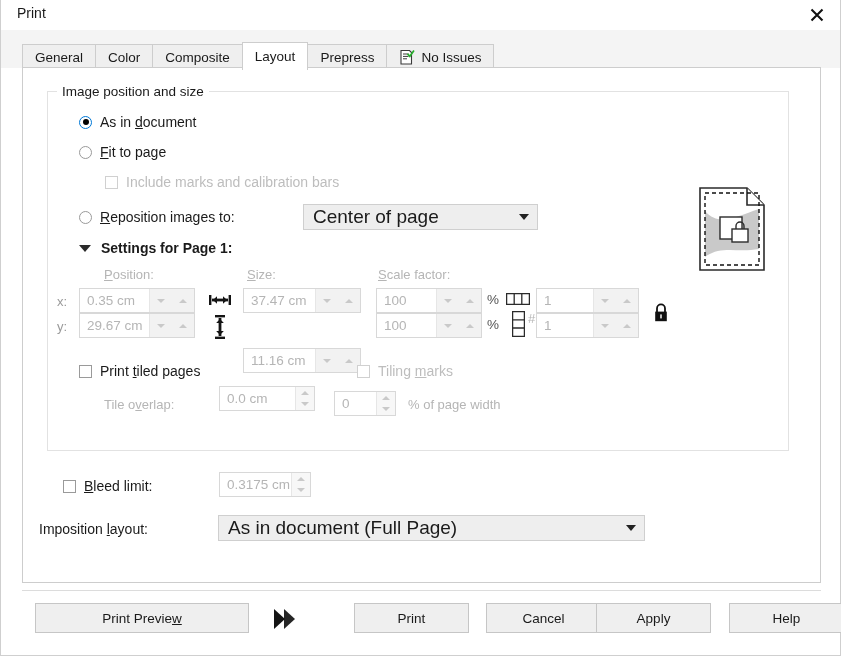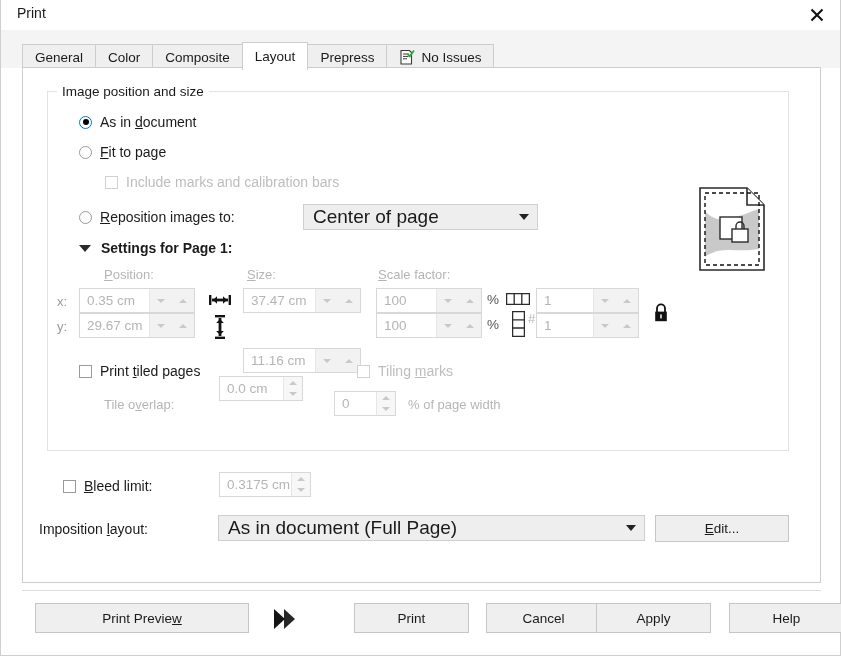--- a/index.html
+++ b/index.html
@@ -541,21 +541,21 @@
     </div>
     <div class="radio-row" style="left:334px; top:295px;">
       <span class="chk disabled"></span>
       <span class="lbl disabled">Tiling <u>m</u>arks</span>
     </div>
 
     <div class="fieldlabel" style="left:81px; top:329px;">
       Tile o<u>v</u>erlap:
     </div>
 
-    <div class="spinbox disabled" style="left:196px; top:308px; width:84px;">
+    <div class="spinbox disabled" style="left:196px; top:318px; width:96px;">
       <span class="val">0.0 cm</span>
       <span class="spin-v">
         <div>
             <span class="tri-up"></span>
           </div>
         <div>
             <span class="tri-dn"></span>
           </div>
       </span>
     </div>
@@ -592,23 +592,20 @@
 
     <div class="lbl" style="position:absolute; left:16px; top:453px;">
       Imposition <u>l</u>ayout:
     </div>
     <div class="combo" style="left:195px; top:447px; width:427px;">
       <span class="ctext">As in document (Full Page)</span>
       <span class="carrow">
           <span class="arrow-dn"></span>
         </span>
     </div>
-    <div class="btn abs" style="left:632px; top:447px; width:134px; height:27px;">
-      <span><u>E</u>dit...</span>
-    </div>
 
   </div>
 
   <div class="sep"></div>
   <div class="footer">
     <div class="btn abs" style="left:13px; top:12px; width:214px; height:30px;">
       <span>Print Previe<u>w</u></span>
     </div>
     <div class="icon-abs" style="left:249px; top:16px;">
       <svg width="26" height="24" viewBox="0 0 26 24">

